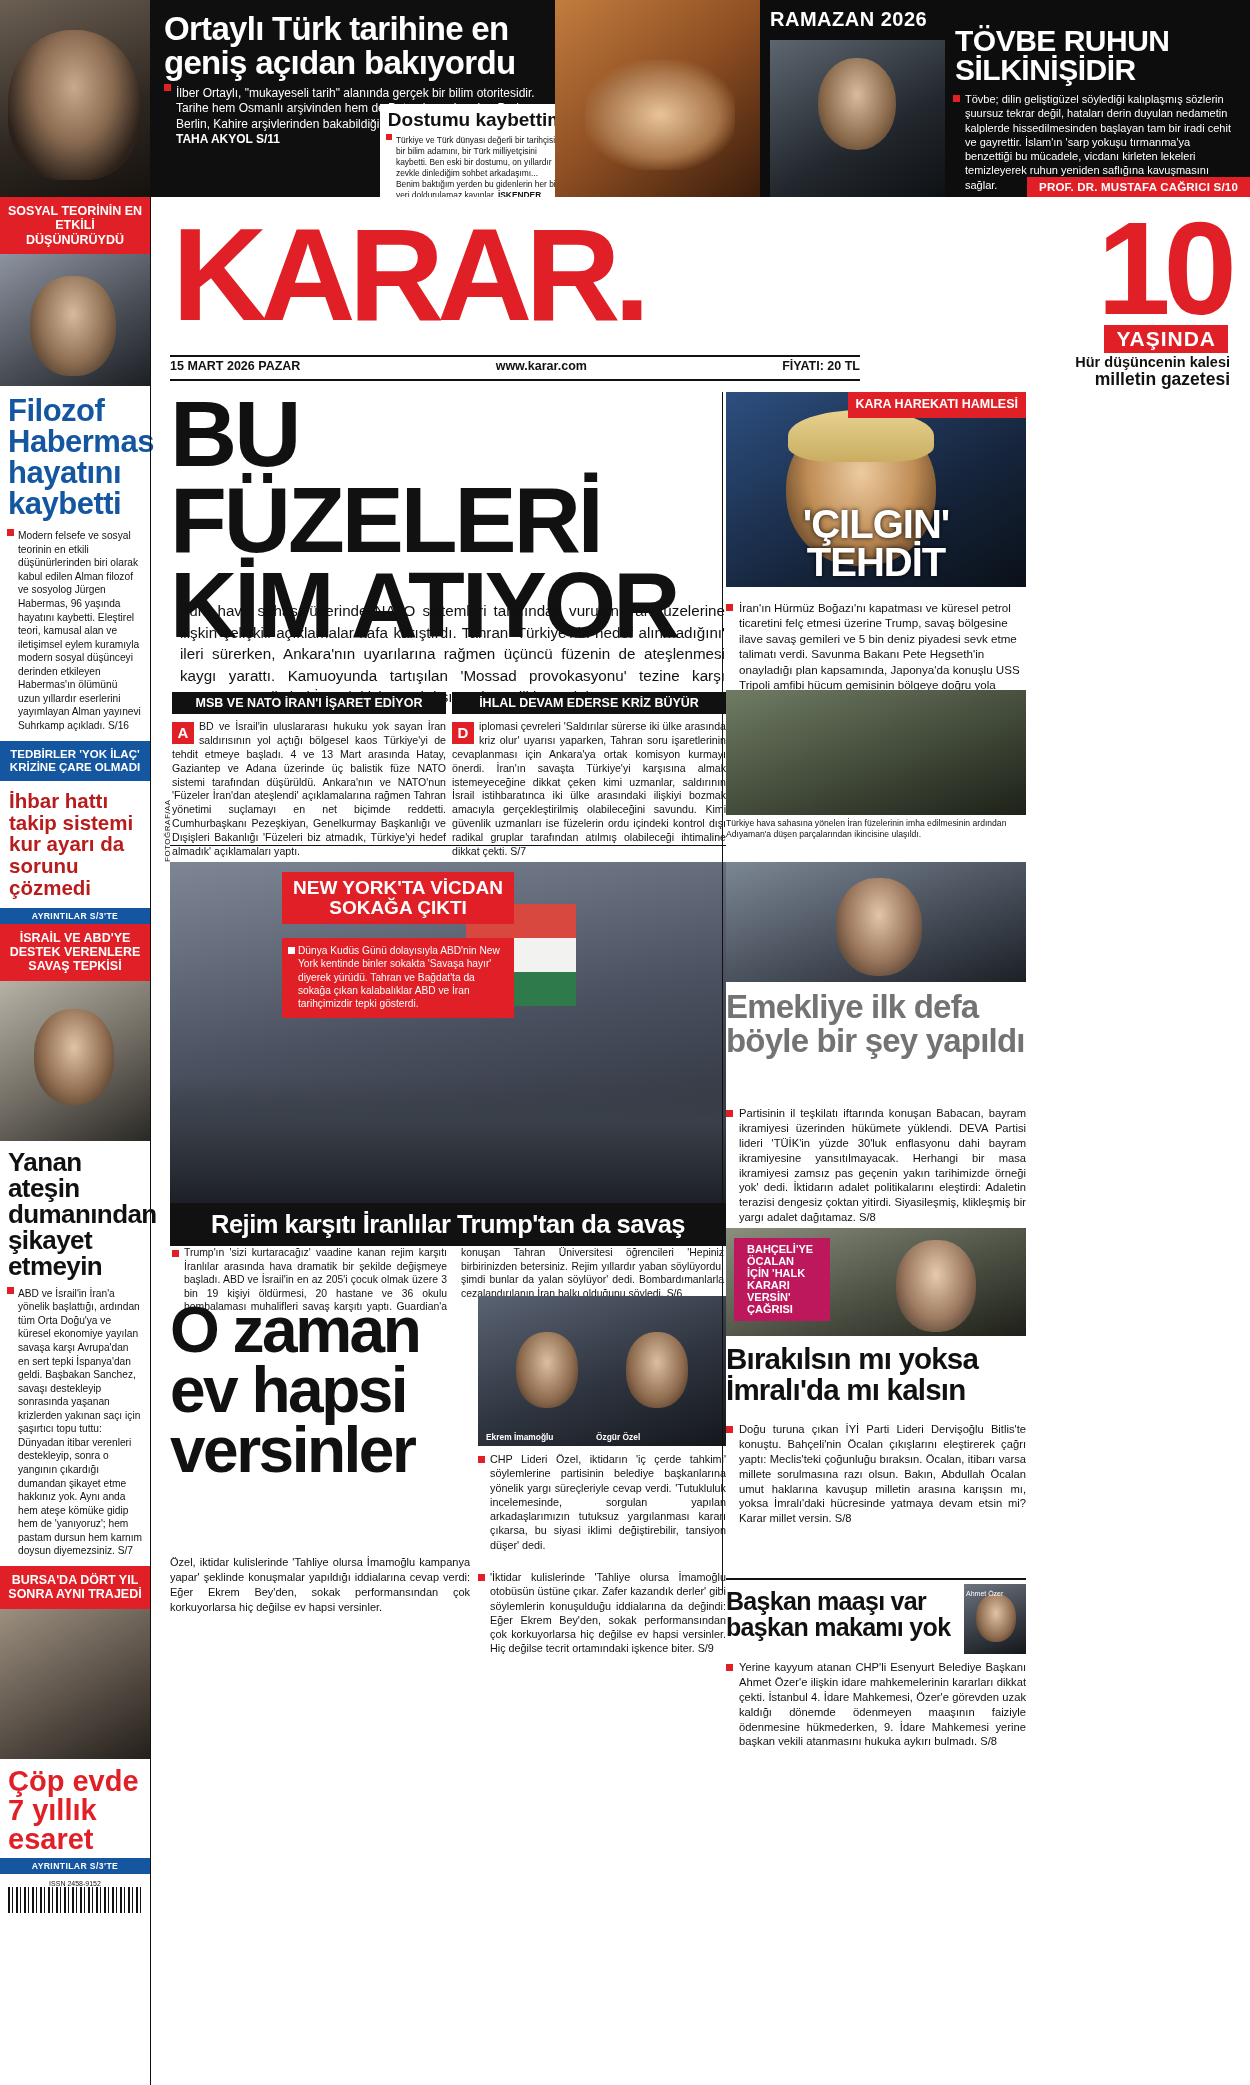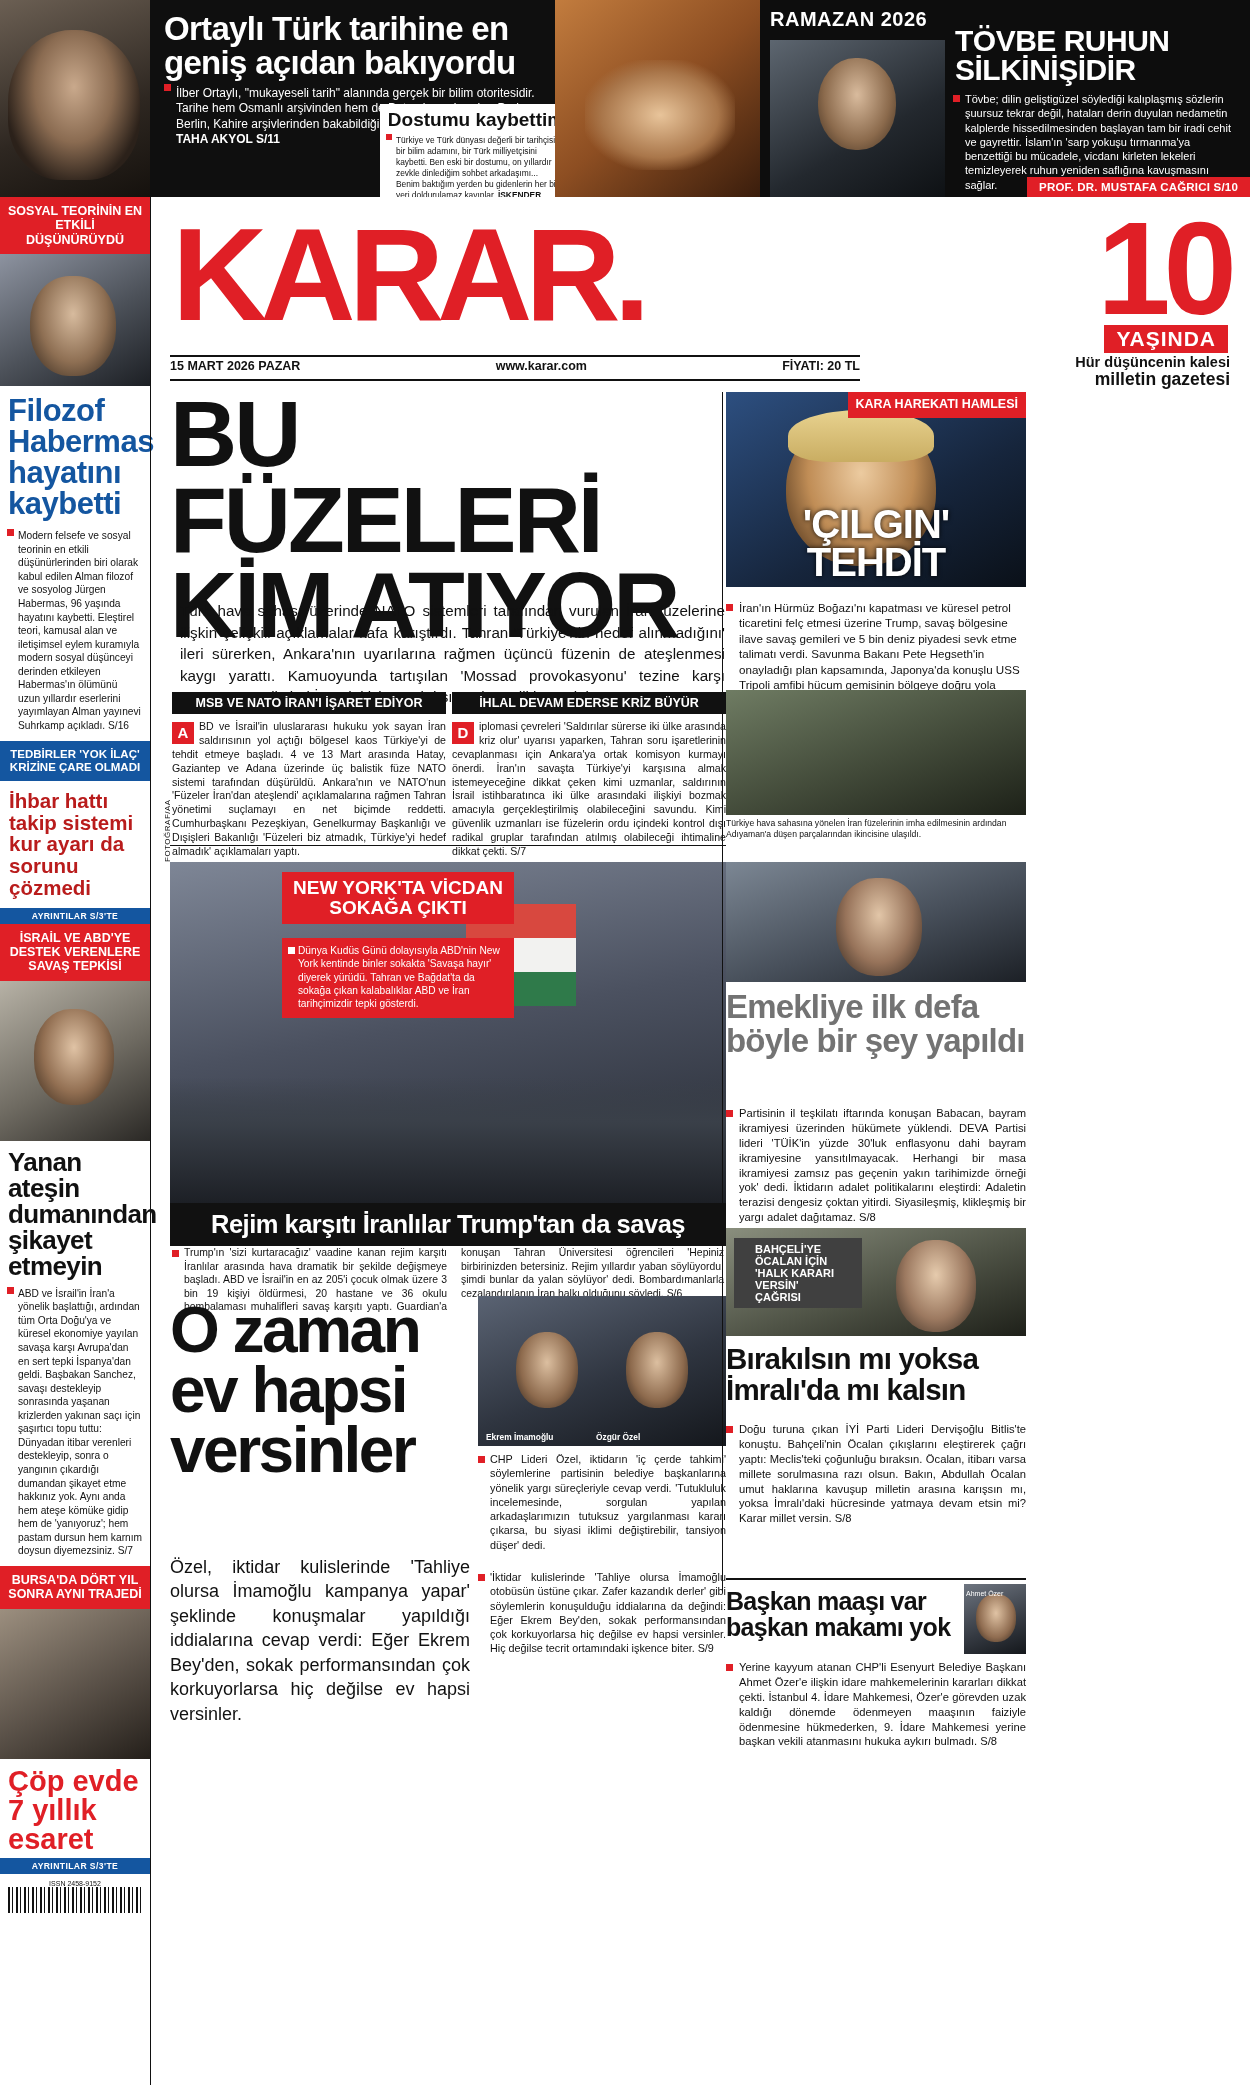--- a/index.html
+++ b/index.html
@@ -149,41 +149,41 @@
   .babacan-name { position:absolute; right:8px; top:962px; font-size:8px; color:#fff; }
   .emekli-title { position:absolute; left:726px; top:990px; width:300px; font-weight:bold; font-size:33px;
     line-height:1.02; color:#737373; letter-spacing:-0.8px; }
   .emekli-body { position:absolute; left:726px; top:1106px; width:300px; font-size:11.2px; line-height:1.33;
     color:#111; padding-left:13px; text-align:justify; }
   .emekli-body .sq { position:absolute; left:0; top:4px; width:7px; height:7px; background:#e01f26; }
 
   
   .ozaman { position:absolute; left:170px; top:1300px; width:300px; font-weight:bold; font-size:64px;
     line-height:0.94; color:#111; letter-spacing:-2.5px; }
-  .ozaman-body { position:absolute; left:170px; top:1555px; width:300px; font-size:18px; line-height:1.36;
+  .ozaman-body { position:absolute; left:170px; top:1555px; width:300px; font-size:11px; line-height:1.36;
     color:#111; text-align:justify; }
   .duo-photo { position:absolute; left:478px; top:1296px; width:248px; height:150px;
     background:linear-gradient(160deg,#5a6373,#2f3540 55%,#14171c); }
   .duo-photo .f1 { position:absolute; left:38px; top:36px; width:62px; height:76px;
     background:radial-gradient(ellipse at 50% 40%, #dcbfa0, #8d6a4d 60%, #2c2018); border-radius:46%; }
   .duo-photo .f2 { position:absolute; left:148px; top:36px; width:62px; height:76px;
     background:radial-gradient(ellipse at 50% 40%, #dcbfa0, #8d6a4d 60%, #2c2018); border-radius:46%; }
   .duo-cap1 { position:absolute; left:486px; top:1432px; font-size:8.4px; color:#fff; font-weight:bold;}
   .duo-cap2 { position:absolute; left:596px; top:1432px; font-size:8.4px; color:#fff; font-weight:bold;}
   .chp-body { position:absolute; left:478px; top:1452px; width:248px; font-size:10.8px; line-height:1.32;
     color:#111; padding-left:12px; text-align:justify; }
   .chp-body .sq { position:absolute; left:0; top:4px; width:7px; height:7px; background:#e01f26; }
 
   
   .bahceli-photo { position:absolute; left:726px; top:1228px; width:300px; height:108px;
     background:linear-gradient(160deg,#8a8f7e,#4e5245 55%,#1e2019); }
   .bahceli-photo .f { position:absolute; left:170px; top:12px; width:80px; height:92px;
     background:radial-gradient(ellipse at 50% 38%, #e6cbad, #9c7960 55%, #32261d); border-radius:46%; }
-  .bahceli-badge { position:absolute; left:734px; top:1238px; width:128px; background:#404040; color:#fff;
-    font-weight:bold; font-size:11px; line-height:1.1; padding:5px 21px; }
+  .bahceli-badge { position:absolute; left:734px; top:1238px; width:96px; background:#be185d; color:#fff;
+    font-weight:bold; font-size:11px; line-height:1.1; padding:5px 13px; }
   .bahceli-credit { position:absolute; right:4px; top:1240px; font-size:7.4px; color:#fff; transform:rotate(-90deg);
     transform-origin:right top; }
   .birak-title { position:absolute; left:726px; top:1344px; width:300px; font-weight:bold; font-size:29.5px;
     line-height:1.04; color:#111; letter-spacing:-0.8px; }
   .birak-body { position:absolute; left:726px; top:1422px; width:300px; font-size:11.2px; line-height:1.33;
     color:#111; padding-left:13px; text-align:justify; }
   .birak-body .sq { position:absolute; left:0; top:4px; width:7px; height:7px; background:#e01f26; }
   .baskan-rule { position:absolute; left:726px; top:1578px; width:300px; height:2px; background:#111; }
   .baskan-title { position:absolute; left:726px; top:1588px; width:240px; font-weight:bold; font-size:25px;
     line-height:1.04; color:#111; letter-spacing:-0.7px; }

